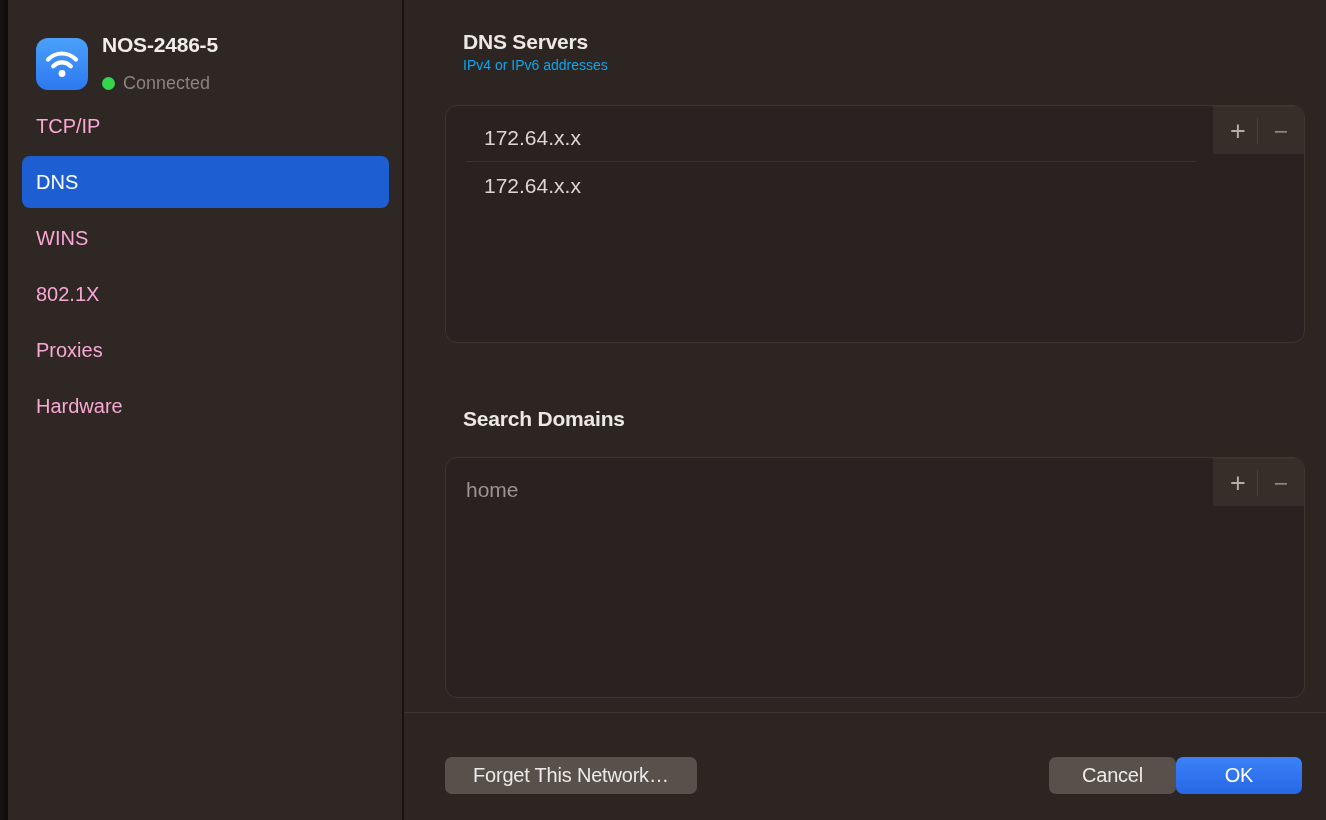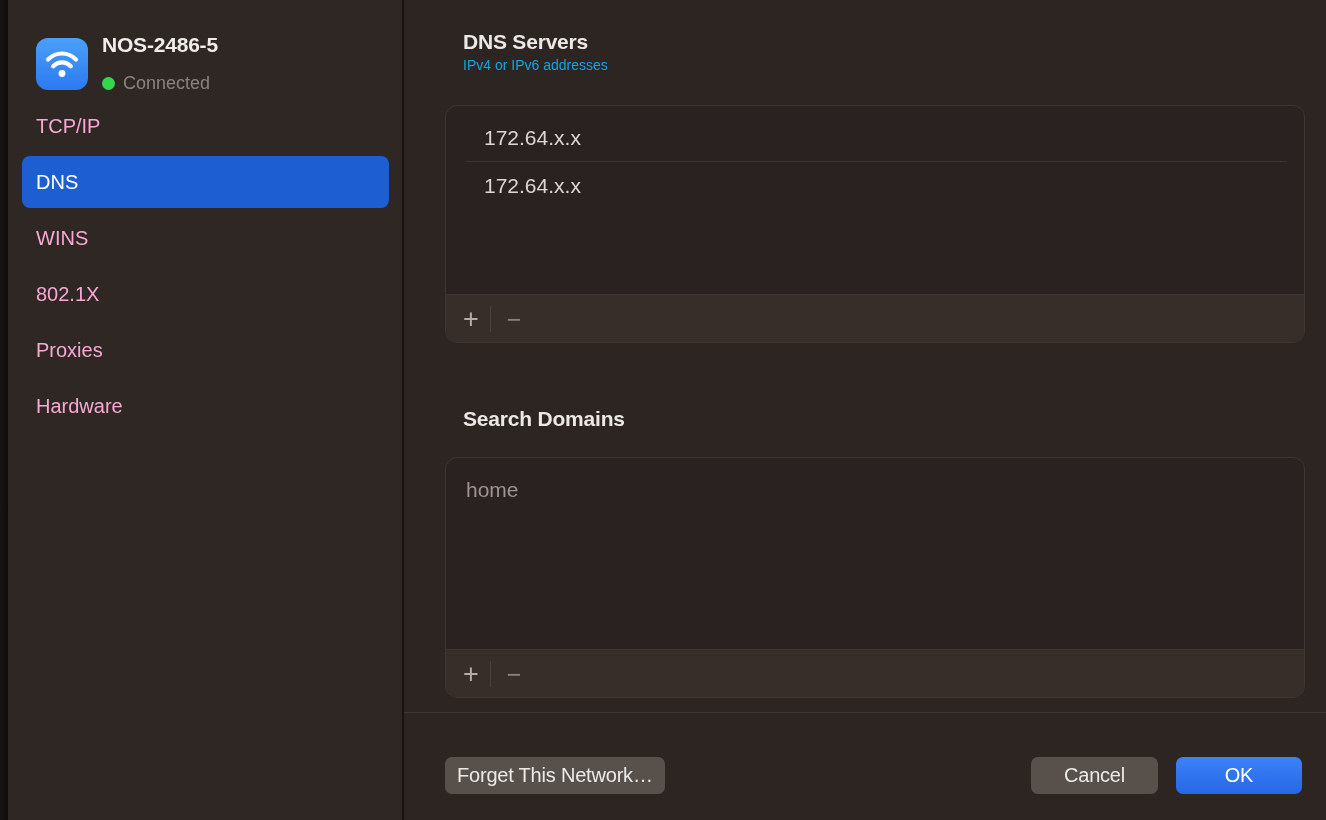--- a/index.html
+++ b/index.html
@@ -66,21 +66,21 @@
   }
   .section-subtitle { font-size: 14px; color: #0ea5e9; line-height: 22px; }
 
   .dns-header { position: absolute; left: 59px; top: 29px; }
   .search-header { position: absolute; left: 59px; top: 406px; }
 
   .listbox {
     position: absolute; left: 41px; width: 860px;
     border: 1px solid #3f3632; border-radius: 12px;
     background: #2a2220; overflow: hidden;
-    display: flex; flex-direction: column;
+    display: flex; flex-direction: row;
   }
   .listbox.dns-box   { top: 105px; height: 238px; }
   .listbox.search-box{ top: 457px; height: 241px; }
 
   .listbox-body { flex: 1 1 auto; padding-top: 8px; }
   .list-row {
     height: 47px; display: flex; align-items: center;
     padding-left: 38px; font-size: 21px; color: #dcd7d3;
   }
   .list-row.dim { padding-left: 20px; color: #9d9490; }
@@ -105,25 +105,25 @@
   }
 
   
   .actions {
     position: absolute; left: 41px; right: 24px; top: 757px; height: 37px;
     display: flex; align-items: center;
   }
   .btn {
     height: 37px; border: none; border-radius: 7px;
     font-family: inherit; font-size: 20px; color: #eceae8;
-    padding: 0 12px; cursor: default; letter-spacing: -0.2px;
+    padding: 0 28px; cursor: default; letter-spacing: -0.2px;
   }
   .btn.gray { background: #57504b; }
   .btn.forget { margin-right: auto; }
-  .btn.cancel { min-width: 127px; margin-right: 18px; }
+  .btn.cancel { min-width: 127px; }
   .btn.ok {
     min-width: 126px; color: #ffffff;
     background: linear-gradient(180deg, #3b82f7 0%, #2767e6 100%);
     text-align: center;
   }
 </style>
 </head>
 <body>
 
 <div class="edge-strip"></div>

